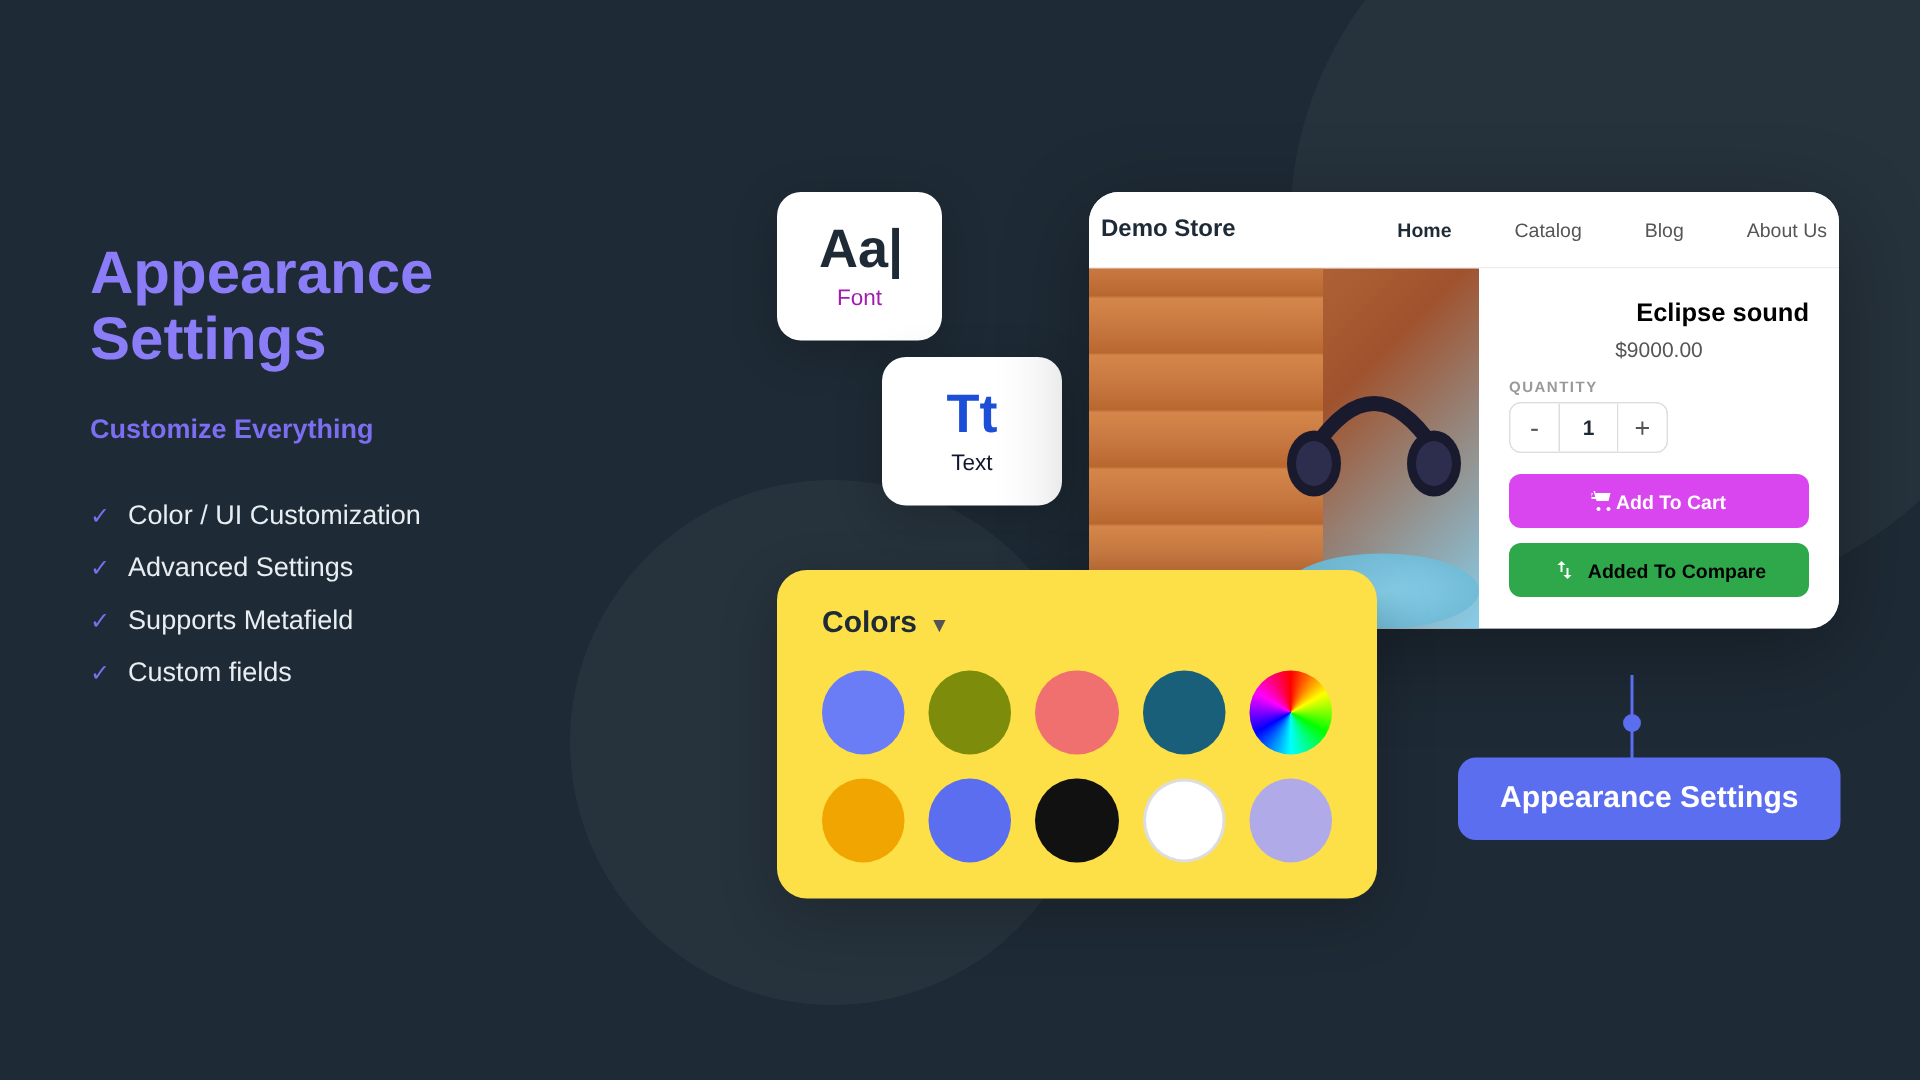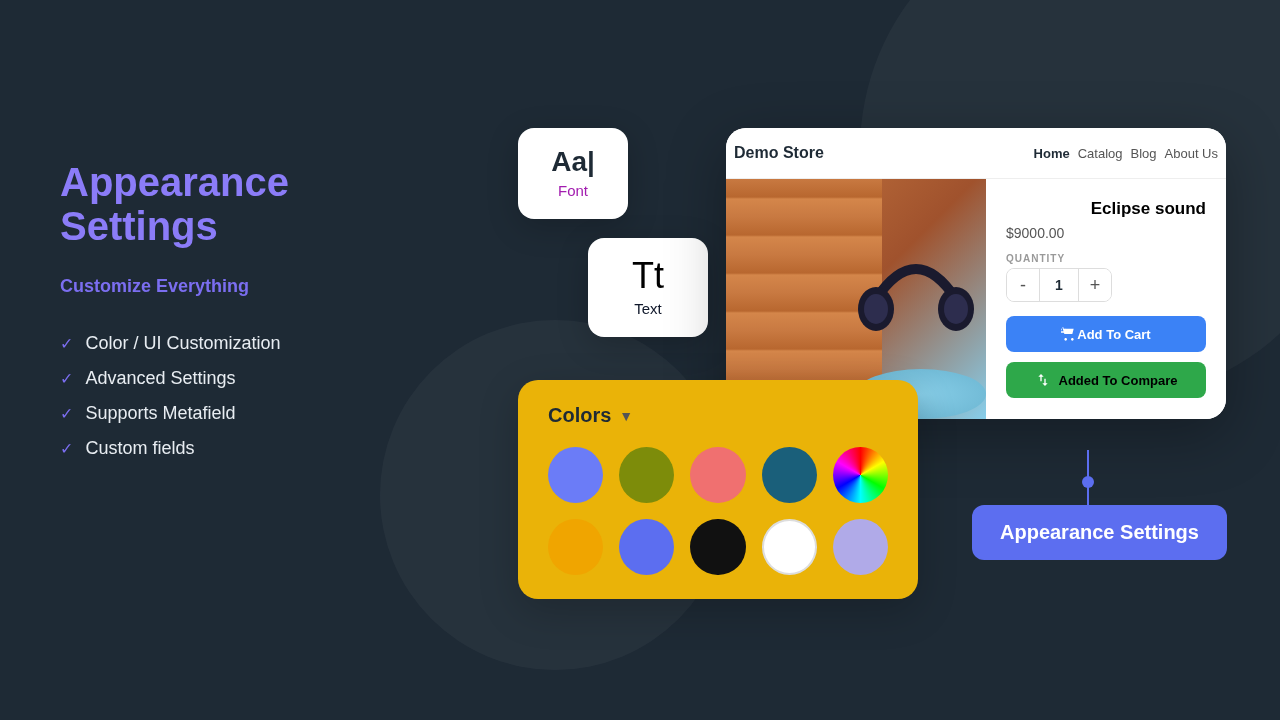--- a/index.html
+++ b/index.html
@@ -78,21 +78,21 @@
       background: white;
       border-radius: 16px;
       padding: 20px 28px;
       text-align: center;
       box-shadow: 0 8px 32px rgba(0,0,0,0.2);
       z-index: 5;
       width: 110px;
     }
 
     .font-card-aa {
-      font-size: 28px;
+      font-size: 36px;
       font-weight: 600;
       color: #1e2a35;
       line-height: 1;
       margin-bottom: 6px;
     }
 
     .font-card-label {
       font-size: 15px;
       color: #a21caf;
       font-weight: 500;
@@ -107,38 +107,38 @@
       border-radius: 16px;
       padding: 20px 28px;
       text-align: center;
       box-shadow: 0 8px 32px rgba(0,0,0,0.2);
       z-index: 5;
       width: 120px;
     }
 
     .text-card-icon {
       font-size: 36px;
-      color: #000000;
+      color: #1d4ed8;
       margin-bottom: 6px;
       line-height: 1;
-      font-weight: 400;
+      font-weight: 700;
     }
 
     .text-card-label {
       font-size: 15px;
       color: #0f172a;
       font-weight: 500;
     }
 
     
     .colors-panel {
       position: absolute;
       left: 518px;
       top: 380px;
-      background: #eab308;
+      background: #fde047;
       border-radius: 20px;
       padding: 24px 30px;
       box-shadow: 0 12px 40px rgba(0,0,0,0.2);
       z-index: 10;
       width: 400px;
     }
 
     .colors-header {
       display: flex;
       align-items: center;
@@ -196,21 +196,21 @@
 
     .demo-store-name {
       font-size: 16px;
       font-weight: 700;
       color: #1e2a35;
       flex: 1;
     }
 
     .demo-nav-links {
       display: flex;
-      gap: 8px;
+      gap: 42px;
     }
 
     .demo-nav-link {
       font-size: 13px;
       color: #555;
       font-weight: 500;
       cursor: pointer;
     }
 
     .demo-nav-link.active {
@@ -265,20 +265,21 @@
       font-weight: 700;
       color: #000000;
       margin-bottom: 6px;
       text-align: right;
     }
 
     .product-price {
       font-size: 14px;
       color: #555;
       margin-bottom: 12px;
+      text-align: center;
     }
 
     .quantity-label {
       font-size: 10px;
       font-weight: 700;
       letter-spacing: 1px;
       color: #999;
       margin-bottom: 4px;
     }
 
@@ -314,21 +315,21 @@
       border-right: 1.5px solid #ddd;
       font-size: 14px;
       font-weight: 600;
       color: #1e2a35;
       display: flex;
       align-items: center;
       justify-content: center;
     }
 
     .add-to-cart-btn {
-      background: #3b82f6;
+      background: #d946ef;
       color: white;
       border: none;
       border-radius: 8px;
       padding: 10px 16px;
       font-size: 13px;
       font-weight: 600;
       cursor: pointer;
       width: 100%;
       margin-bottom: 10px;
       display: flex;

